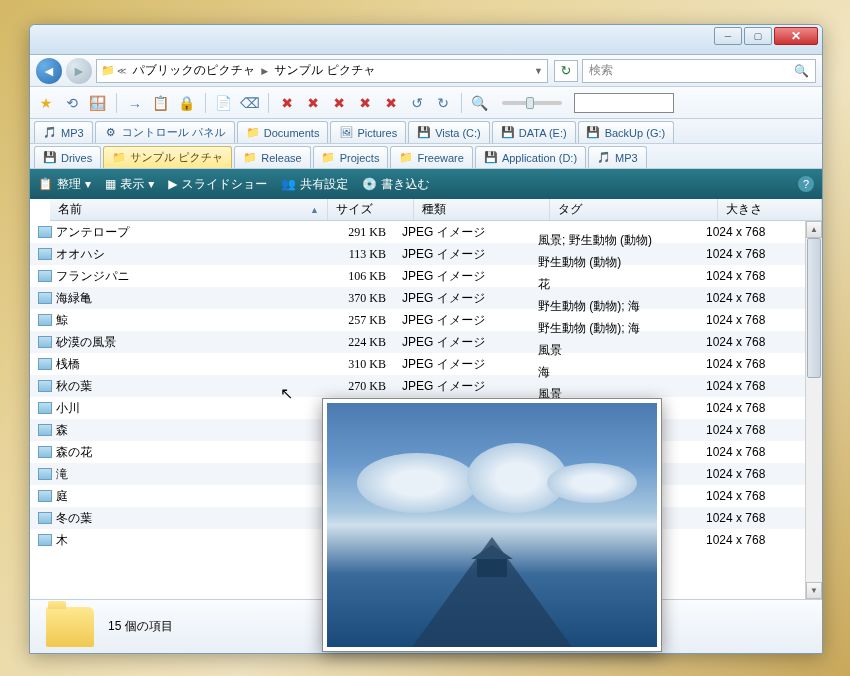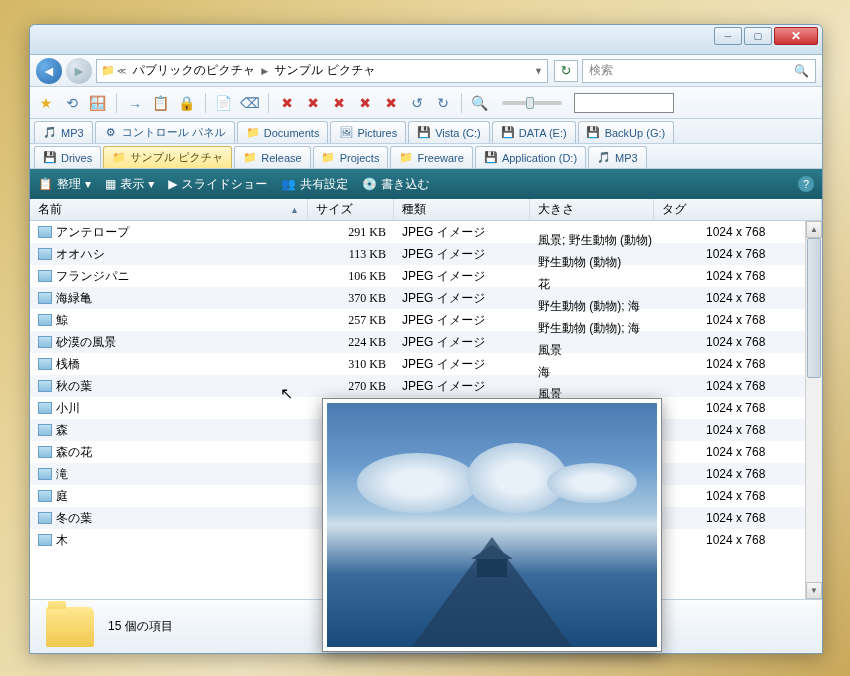--- a/index.html
+++ b/index.html
@@ -22,21 +22,21 @@
 .slider { width: 60px; height: 4px; background: #ccc; border-radius: 2px; position: relative; margin: 0 6px; }
 .slider-thumb { position: absolute; left: 40%; top: -4px; width: 8px; height: 12px; background: #e0e6ec; border: 1px solid #8aa; border-radius: 2px; }
 .filter-box { width: 100px; height: 20px; border: 1px solid #888; background: #fff; }
 .tabs-row { display: flex; flex-wrap: wrap; padding: 2px 4px 0 4px; background: linear-gradient(#f2f7fc,#e6eef6); border-bottom: 1px solid #c0d0de; gap: 2px; row-gap: 2px; }
 .tab { height: 22px; padding: 0 8px; border: 1px solid #b0c4d6; border-bottom: none; background: linear-gradient(#fdfefe,#e8eff6); border-radius: 3px 3px 0 0; display: flex; align-items: center; font-size: 11px; gap: 4px; color: #2a5a8a; }
 .tab.active { background: linear-gradient(#fff8d0,#ffe890); border-color: #d0b860; color: #5a4a10; }
 .tab-icon { width: 14px; height: 14px; display: inline-flex; align-items: center; justify-content: center; font-size: 11px; }
 .cmdbar { height: 30px; background: linear-gradient(#2a7a8a,#1a5a6a); display: flex; align-items: center; padding: 0 8px; gap: 14px; color: #fff; font-size: 12px; }
 .cmd-item { display: flex; align-items: center; gap: 4px; }
 .cmd-help { margin-left: auto; width: 16px; height: 16px; border-radius: 50%; background: #4a9ab0; display: flex; align-items: center; justify-content: center; font-size: 11px; }
-.cols { height: 22px; background: linear-gradient(#f4f8fc,#e4ecf4); border-bottom: 1px solid #c0d0de; display: flex; align-items: center; font-size: 12px; }
+.cols { height: 22px; background: linear-gradient(#f4f8fc,#e4ecf4); border-bottom: 1px solid #c0d0de; display: flex; align-items: center; font-size: 12px; margin-left: 20px; }
 .col { padding: 0 8px; border-right: 1px solid #d0dce8; height: 100%; display: flex; align-items: center; }
 .col.name { width: 278px; }
 .col.size { width: 86px; }
 .col.type { width: 136px; }
 .col.tag { width: 168px; }
 .col.dim { flex: 1; }
 .sort-arrow { margin-left: auto; font-size: 9px; color: #5a7a9a; }
 .list { flex: 1; overflow: hidden; position: relative; }
 .row { height: 22px; display: flex; align-items: center; font-size: 12px; }
 .row:nth-child(even) { background: #f2f6fa; }
@@ -186,22 +186,22 @@
     <div class="cmd-help">?</div>
   </div>
 
   <div class="cols">
     <div class="col name">
         <span>名前</span>
         <span class="sort-arrow">▲</span>
       </div>
     <div class="col size">サイズ</div>
     <div class="col type">種類</div>
+    <div class="col tag">タグ</div>
     <div class="col dim">大きさ</div>
-    <div class="col tag">タグ</div>
   </div>
 
   <div class="list" id="list">
     <div class="row">
         <div class="cell name">
           <span class="file-icon"></span>
           <span>アンテロープ</span>
         </div>
         <div class="cell size">291 KB</div>
         <div class="cell type">JPEG イメージ</div>

